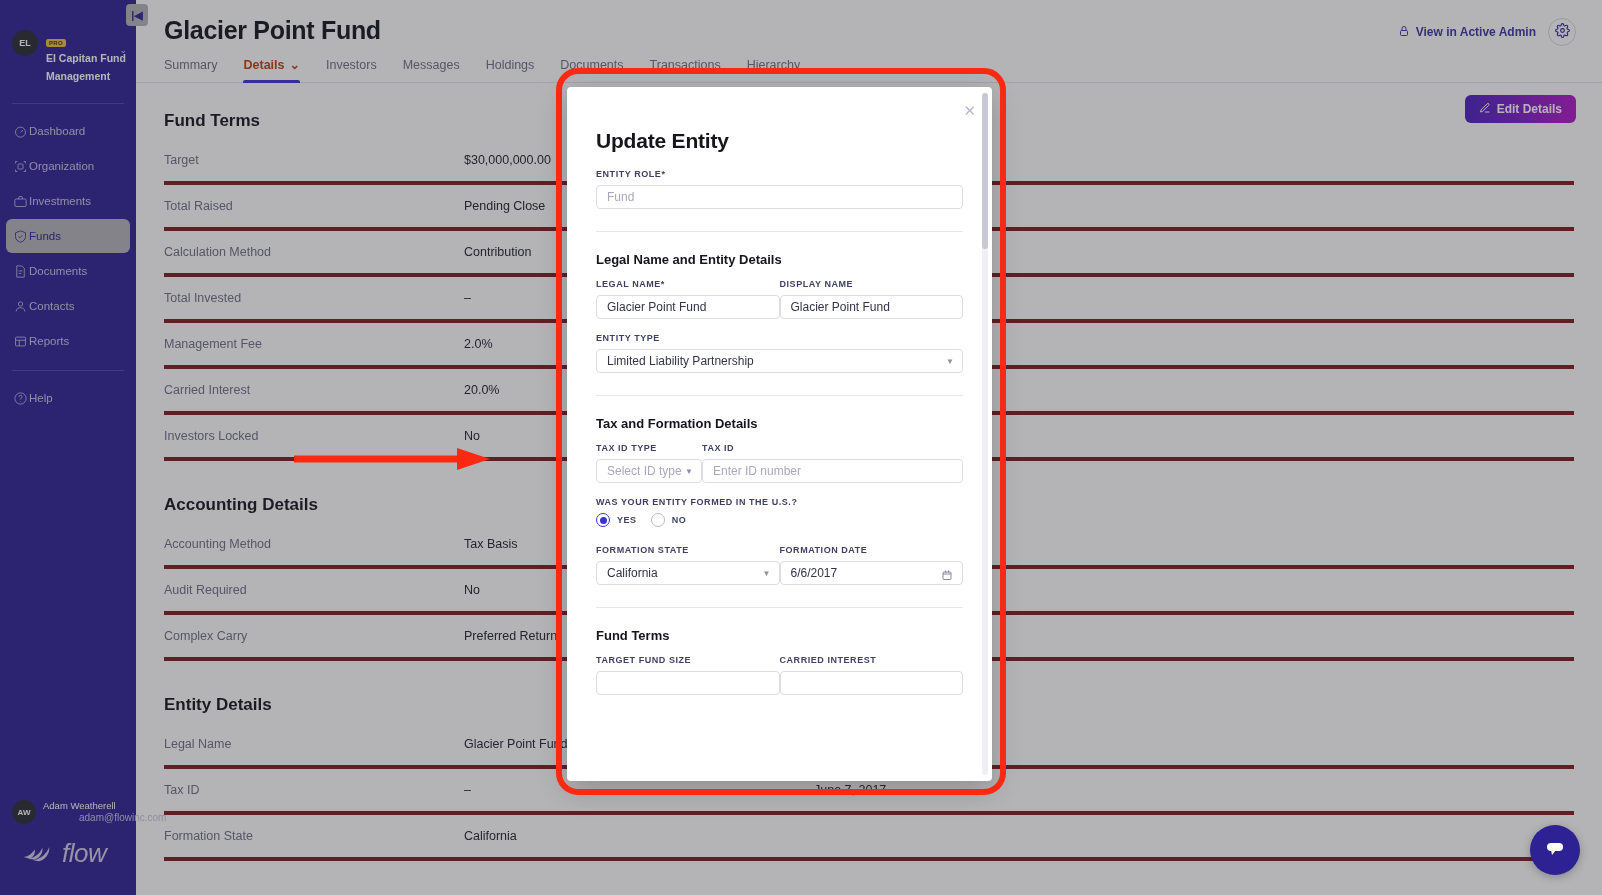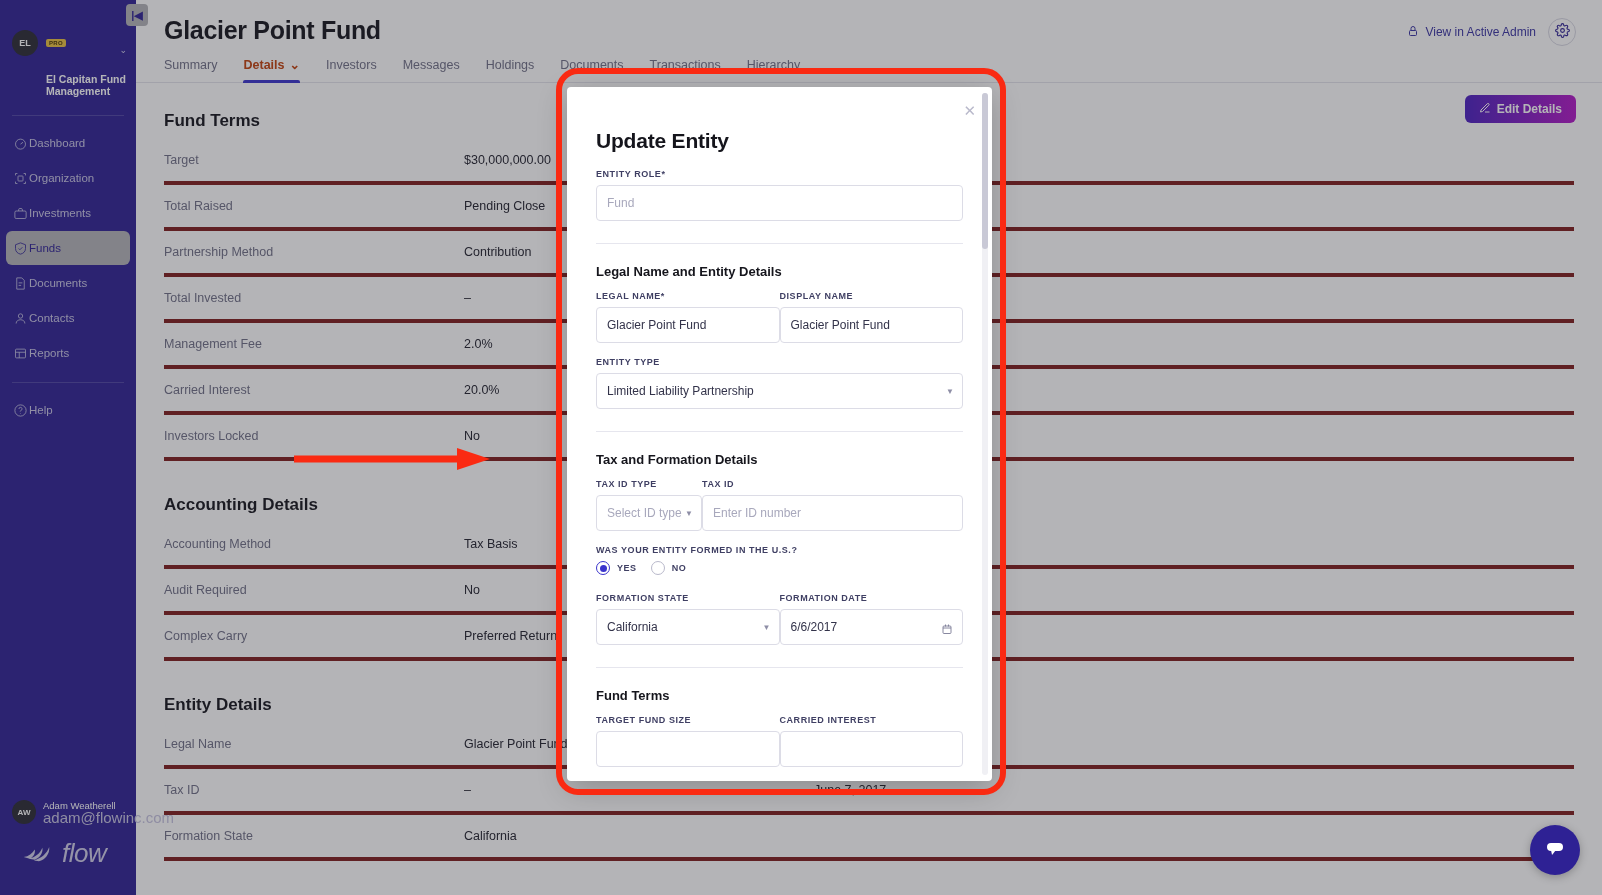--- a/index.html
+++ b/index.html
@@ -34,23 +34,22 @@
   }
   .org-meta { flex: 1 1 auto; min-width: 0; padding-top: 1px; }
   .pro-badge {
     display: inline-block;
     background: #e8c13f; color: #443000;
     font-size: 6px; font-weight: 700; letter-spacing: .3px;
     padding: 1px 3px; border-radius: 2px;
     margin-bottom: 1px;
   }
   .org-name {
-    font-size: 10.5px; line-height: 12px; font-weight: 700;
+    font-size: 10.5px; line-height: 18px; font-weight: 700;
     color: #ffffff;
-    margin-top: 24px;
   }
   .org-caret {
     position: absolute; right: 9px; top: 45px;
     font-size: 9px; color: #cfcde8;
   }
   .sb-divider { height: 1px; background: rgba(255,255,255,.16); margin: 4px 12px 10px 12px; }
   .nav { display: flex; flex-direction: column; gap: 1px; padding: 0 6px; }
   .nav-item {
     display: flex; align-items: center; 
     height: 34px; padding: 0 6px;
@@ -68,21 +67,21 @@
     padding: 0 10px 14px 12px;
   }
   .user-avatar {
     width: 24px; height: 24px; border-radius: 50%;
     background: #2a2a33; color: #fff;
     font-size: 8px; font-weight: 700;
     display: flex; align-items: center; justify-content: center;
     flex: 0 0 24px;
   }
   .user-name { font-size: 9.5px; color: #ffffff; line-height: 12px; }
-  .user-email { font-size: 15px; color: #c6c3e0; line-height: 12px; }
+  .user-email { font-size: 10px; color: #c6c3e0; line-height: 12px; margin-left: 36px; }
   .brand { display: flex; align-items: center; gap: 6px; padding: 0 0 26px 22px; }
   .brand-text { font-size: 26px; color: #cfcde8; font-style: italic; font-weight: 400; letter-spacing: -0.5px;}
 
   .collapse-btn {
     position: absolute; left: 126px; top: 4px;
     width: 22px; height: 22px;
     background: #b4b4b8; border-radius: 4px;
     display: flex; align-items: center; justify-content: center;
     font-size: 11px; color: #2e2194; font-weight: 700;
     z-index: 6; cursor: pointer;
@@ -96,21 +95,21 @@
     overflow: hidden;
   }
   .page-head { padding: 16px 28px 0 28px; position: relative; }
   .page-title { font-size: 25px; font-weight: 700; color: #15151c; letter-spacing: -0.3px; }
   .head-right {
     position: absolute; right: 26px; top: 18px;
     display: flex; align-items: center; gap: 12px;
   }
   .admin-link {
     display: flex; align-items: center; gap: 6px;
-    font-size: 12px; color: #3a34a3; font-weight: 400; cursor: pointer;
+    font-size: 12px; color: #3a34a3; font-weight: 700; cursor: pointer;
   }
   .gear-btn {
     width: 28px; height: 28px; border-radius: 50%;
     border: 1px solid #d7d7e2;
     display: flex; align-items: center; justify-content: center;
     cursor: pointer; background: #fff;
   }
   .tabs {
     display: flex; align-items: flex-end; gap: 26px;
     padding: 12px 28px 0 28px;
@@ -180,21 +179,21 @@
   .modal-title {
     font-size: 21px; font-weight: 700; color: #15151c;
     margin: 18px 0 16px 0; letter-spacing: -0.2px;
   }
   .fld-label {
     font-size: 9px; font-weight: 700; color: #3f3f63;
     letter-spacing: .55px; text-transform: uppercase;
     margin-bottom: 6px; display: block;
   }
   .inp {
-    width: 100%; height: 36px;
+    width: 100%; height: 24px;
     border: 1px solid #dcdce6; border-radius: 4px;
     background: #fff;
     font-size: 12px; font-family: inherit; color: #33334a;
     padding: 0 10px;
     outline: none;
   }
   .inp::placeholder { color: #a8a8bc; }
   .inp.ph { color: #a8a8bc; }
   .hr { height: 1px; background: #e6e6ee; margin: 22px 0 20px 0; }
   .sub-title { font-size: 13px; font-weight: 700; color: #15151c; margin-bottom: 12px; }
@@ -333,21 +332,21 @@
           <td class="kv-label">Target</td>
           <td class="kv-val">$30,000,000.00</td>
           <td class="kv-val3">–</td>
         </tr>
         <tr>
           <td class="kv-label">Total Raised</td>
           <td class="kv-val">Pending Close</td>
           <td class="kv-val3">–</td>
         </tr>
         <tr>
-          <td class="kv-label">Partnership Method</td>
+          <td class="kv-label">Calculation Method</td>
           <td class="kv-val">Contribution</td>
           <td class="kv-val3">–</td>
         </tr>
         <tr>
           <td class="kv-label">Total Invested</td>
           <td class="kv-val">–</td>
           <td class="kv-val3">–</td>
         </tr>
         <tr>
           <td class="kv-label">Management Fee</td>

